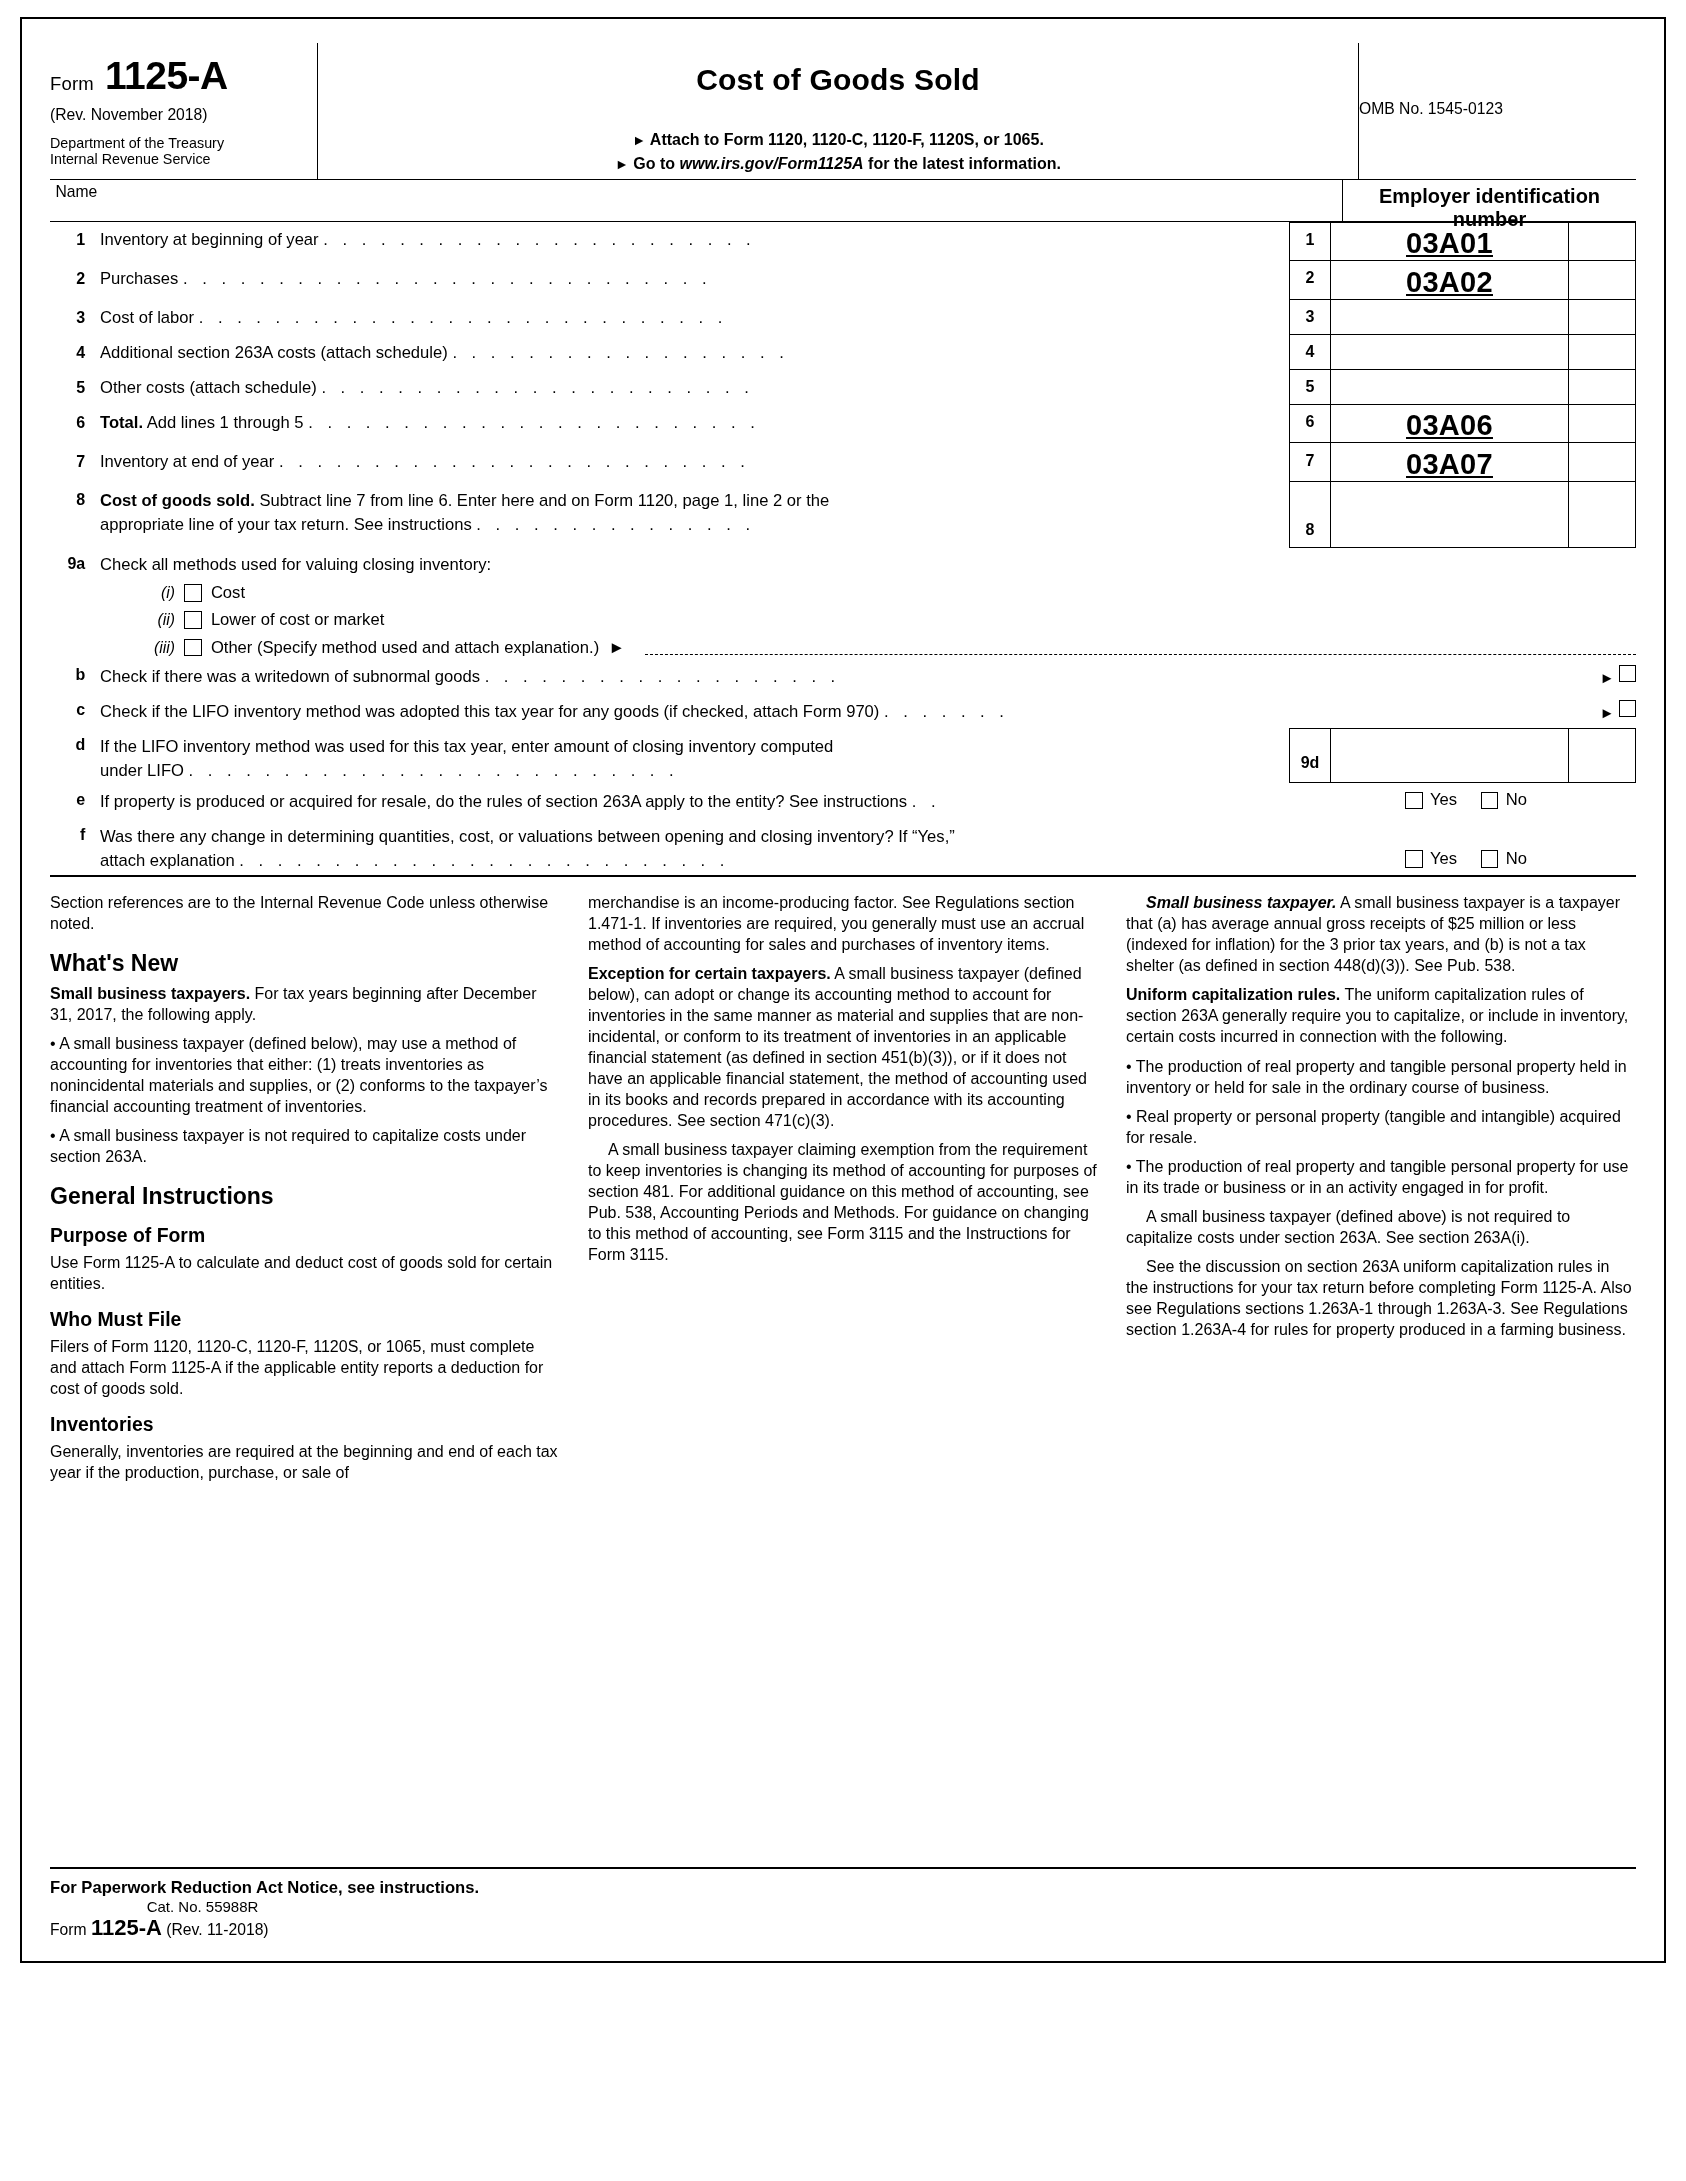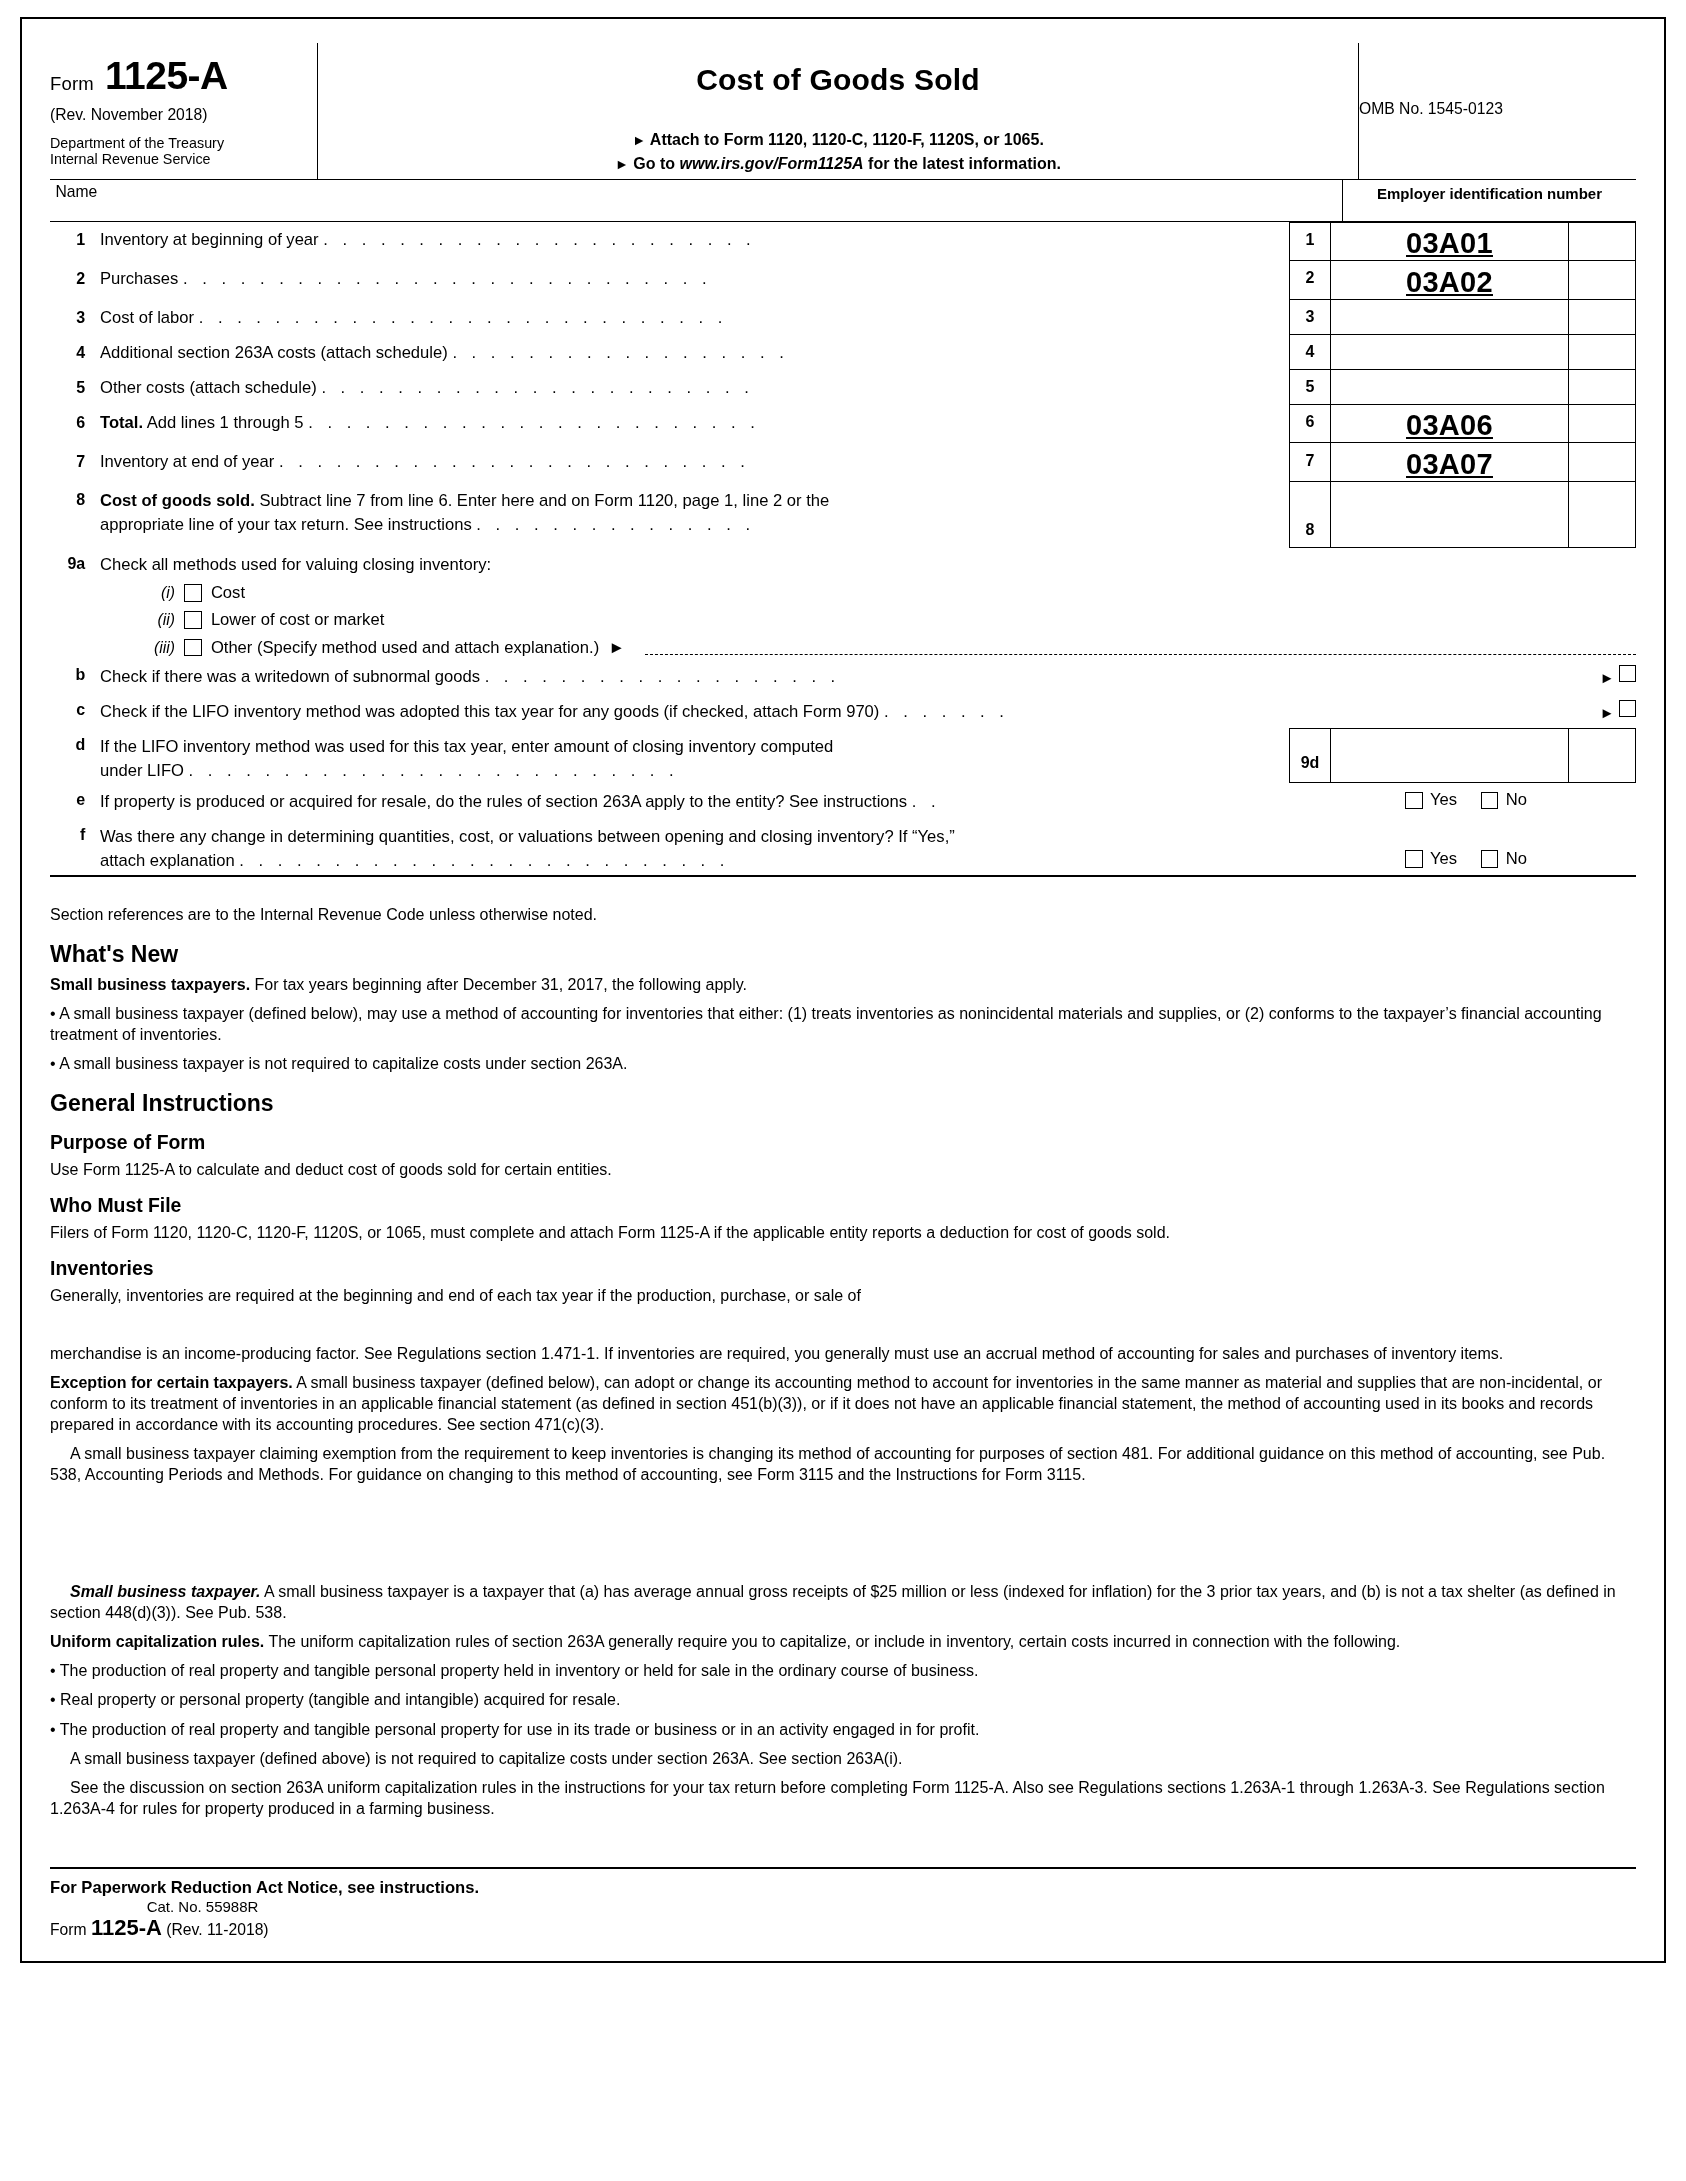--- a/index.html
+++ b/index.html
@@ -107,21 +107,21 @@
   .name-cell {
     flex: 1;
     border-right: 1.8px solid #000;
     box-sizing: border-box;
     font-size: 15.7px;
     padding: 3.7px 5.5px;
   }
   .ein-cell {
     width: 293px;
     box-sizing: border-box;
-    font-size: 15px;
+    font-size: 20px;
     font-weight: bold;
     text-align: center;
     padding: 5.5px 3.7px;
   }
 
   
   .lines {
     border-bottom: 2.8px solid #000;
     padding-bottom: 1.8px;
     position: relative;
@@ -285,23 +285,22 @@
     width: 238px; border-left: 1.8px solid #000; border-top: 1.8px solid #000; border-bottom: 1.8px solid #000; box-sizing: border-box;
   }
   .d-cents {
     width: 68px; border-left: 1.8px solid #000; border-right: 1.8px solid #000; border-top: 1.8px solid #000; border-bottom: 1.8px solid #000; box-sizing: border-box;
   }
 
   
   .instructions {
     display: flex;
     gap: 28px;
-    margin-top: 28px;
+    margin-top: 16px;
     height: 923px;
-    flex-direction: column;
   }
   .col {
     flex: 1;
     font-size: 16px;
     line-height: 1.31;
   }
   .col p { margin: 0 0 8.3px 0; }
   .col p.ind { text-indent: 20px; }
   .h1 {
     font-size: 23px;

